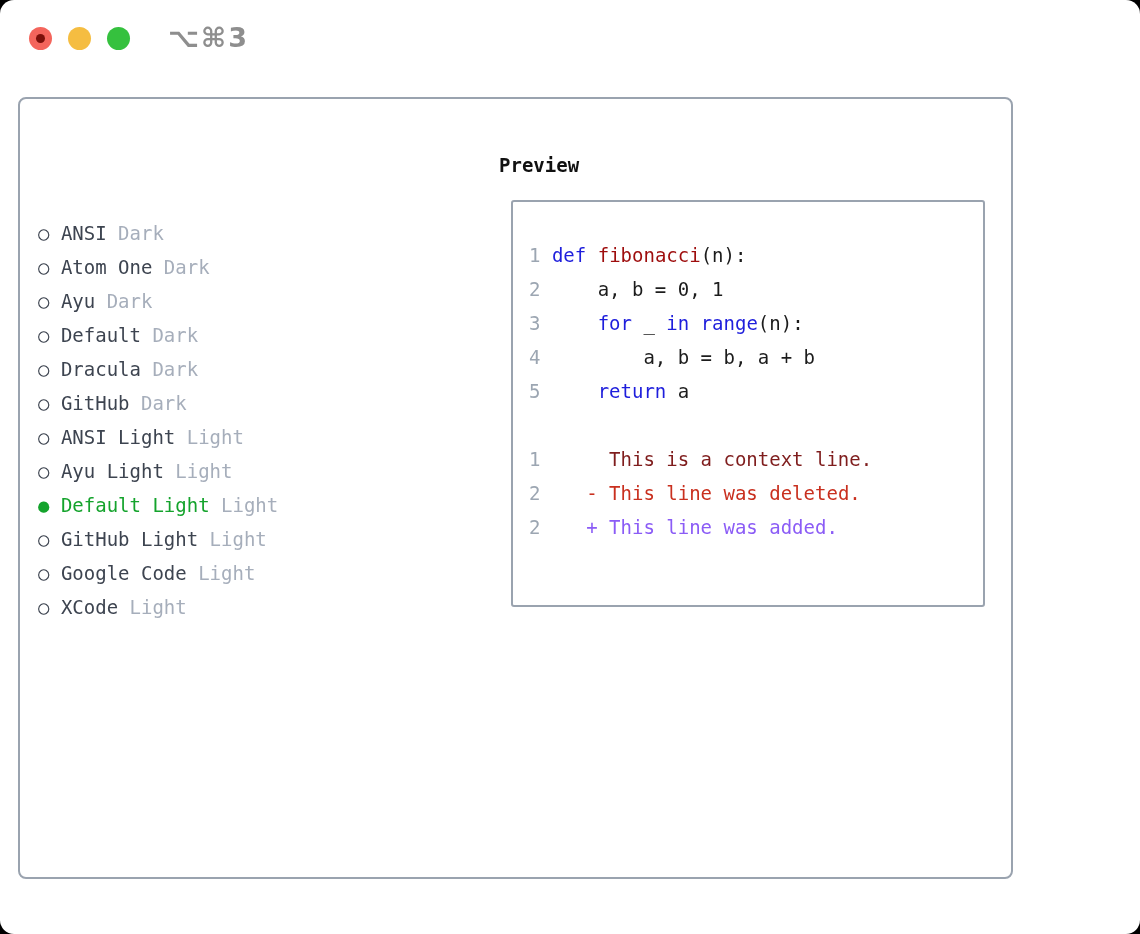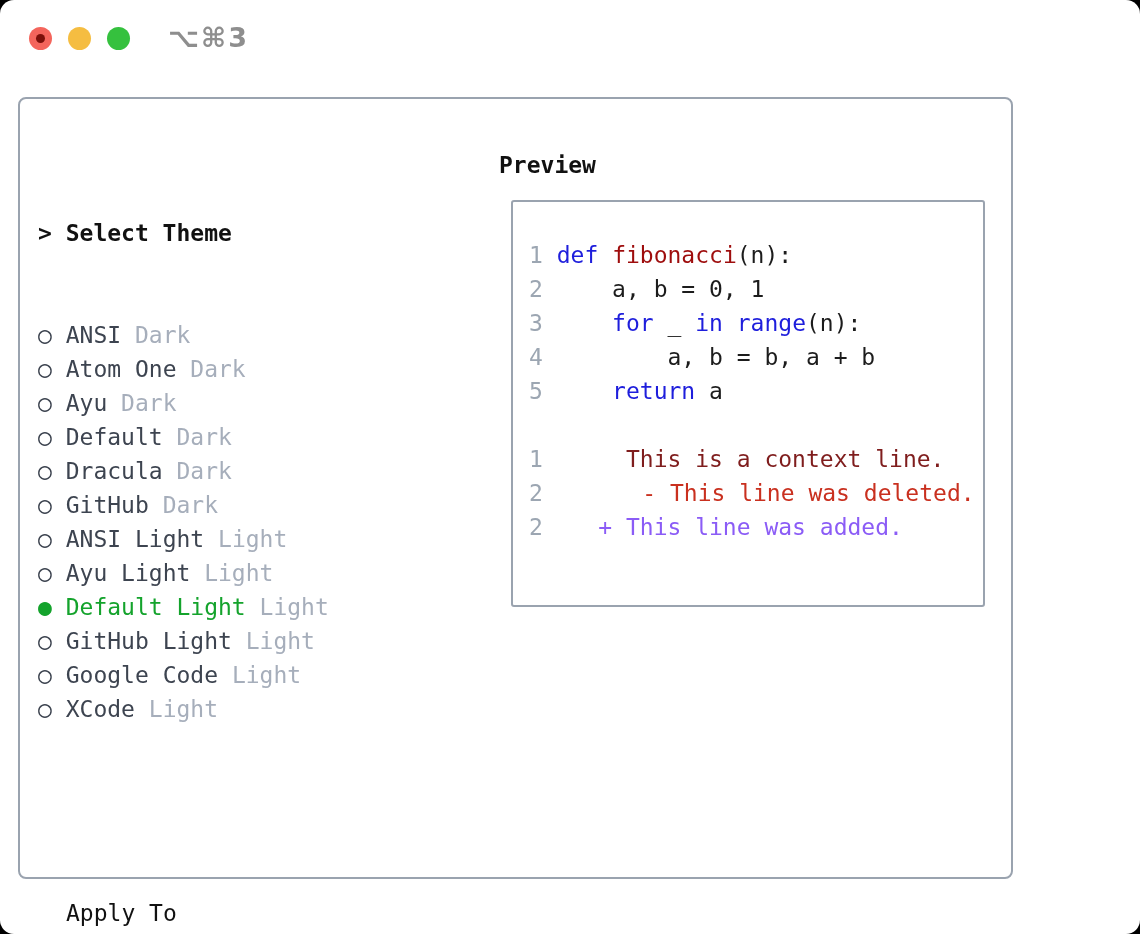--- a/index.html
+++ b/index.html
@@ -19,62 +19,60 @@
   .shortcut {
     position:absolute; left:168px; top:22px;
     font-family:"DejaVu Sans", sans-serif; font-weight:700;
     font-size:27px; color:#8e8e8e; letter-spacing:2px;
   }
   
   .panel {
     position:absolute; left:18px; top:97px; width:995px; height:782px;
     border:2px solid #9aa3af; border-radius:8px; background:#fff;
   }
-  .mono { font-family:"DejaVu Sans Mono", monospace; font-size:23px; line-height:34px; white-space:pre; }
+  .mono { font-family:"DejaVu Sans Mono", monospace; font-size:19px; line-height:34px; white-space:pre; }
   .line { min-height:34px; }
   .left-col { position:absolute; left:38px; top:148px; }
   .hdr { font-weight:700; color:#111111; }
   .sec-hdr { color:#111111; padding-left:28px; }
   .name   { color:#3d4450; }
   .muted  { color:#a6aebb;margin-top:9px; }
   .sel    { color:#14a32c; }
   
   .preview-title { position:absolute; left:499px; top:148px; font-weight:700; color:#111111; }
   .preview-box {
     position:absolute; left:511px; top:200px; width:474px; height:407px;
     border:2px solid #9aa3af; border-radius:3px; background:#fff;
   }
   .code { position:absolute; left:529px; top:238px; }
   .t-num   { color:#9ca6b2; }
   .t-kw    { color:#1e1edc; }
   .t-fn    { color:#9e0d0d; }
   .t-plain { color:#1c1c1c; }
   .t-ctx   { color:#7f1d1d; }
-  .t-del   { color:#c9301f;margin-left:44px; }
+  .t-del   { color:#c9301f; }
   .t-add   { color:#8b5cf6; }
 </style>
 </head>
 <body>
 
 <div class="window">
 
   <div class="traffic traffic-red">
     <div class="unsaved-dot"></div>
   </div>
   <div class="traffic traffic-yellow"></div>
   <div class="traffic traffic-green"></div>
   <div class="shortcut">⌥⌘3</div>
 
   <div class="panel"></div>
 
   <div class="left-col mono">
-    <div class="line hdr">&gt; Select Theme</div>
     <div id="theme-list"><div class="line"><span class="name">○ </span><span class="name">ANSI</span><span class="muted"> Dark</span></div><div class="line"><span class="name">○ </span><span class="name">Atom One</span><span class="muted"> Dark</span></div><div class="line"><span class="name">○ </span><span class="name">Ayu</span><span class="muted"> Dark</span></div><div class="line"><span class="name">○ </span><span class="name">Default</span><span class="muted"> Dark</span></div><div class="line"><span class="name">○ </span><span class="name">Dracula</span><span class="muted"> Dark</span></div><div class="line"><span class="name">○ </span><span class="name">GitHub</span><span class="muted"> Dark</span></div><div class="line"><span class="name">○ </span><span class="name">ANSI Light</span><span class="muted"> Light</span></div><div class="line"><span class="name">○ </span><span class="name">Ayu Light</span><span class="muted"> Light</span></div><div class="line"><span class="sel">● </span><span class="sel">Default Light</span><span class="muted"> Light</span></div><div class="line"><span class="name">○ </span><span class="name">GitHub Light</span><span class="muted"> Light</span></div><div class="line"><span class="name">○ </span><span class="name">Google Code</span><span class="muted"> Light</span></div><div class="line"><span class="name">○ </span><span class="name">XCode</span><span class="muted"> Light</span></div></div>
     <div class="line"></div>
-    <div class="line sec-hdr">Apply To</div>
     
     
     
     
   </div>
 
   <div class="preview-title mono">Preview</div>
   <div class="preview-box"></div>
   <div class="code mono" id="preview-code"><div class="line"><span class="t-num">1</span><span class="t-plain"> </span><span class="t-kw">def</span><span class="t-plain"> </span><span class="t-fn">fibonacci</span><span class="t-plain">(n):</span></div><div class="line"><span class="t-num">2</span><span class="t-plain">     a, b = 0, 1</span></div><div class="line"><span class="t-num">3</span><span class="t-plain">     </span><span class="t-kw">for</span><span class="t-plain"> _ </span><span class="t-kw">in</span><span class="t-plain"> </span><span class="t-kw">range</span><span class="t-plain">(n):</span></div><div class="line"><span class="t-num">4</span><span class="t-plain">         a, b = b, a + b</span></div><div class="line"><span class="t-num">5</span><span class="t-plain">     </span><span class="t-kw">return</span><span class="t-plain"> a</span></div><div class="line"></div><div class="line"><span class="t-num">1</span><span class="t-ctx">      This is a context line.</span></div><div class="line"><span class="t-num">2</span><span class="t-plain">    </span><span class="t-del">- This line was deleted.</span></div><div class="line"><span class="t-num">2</span><span class="t-plain">    </span><span class="t-add">+ This line was added.</span></div></div>
 

